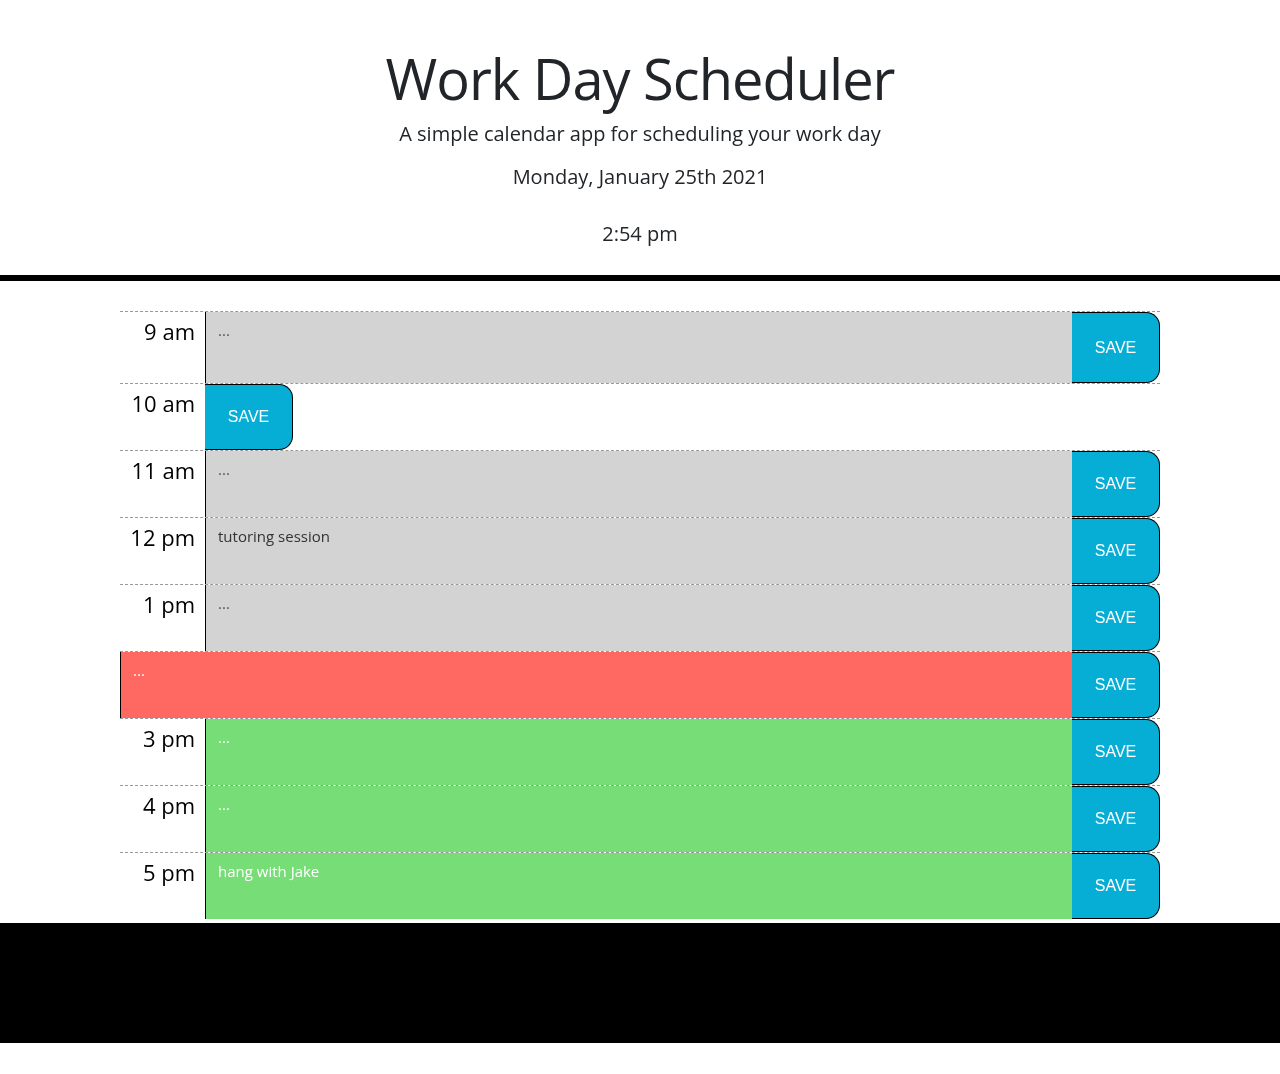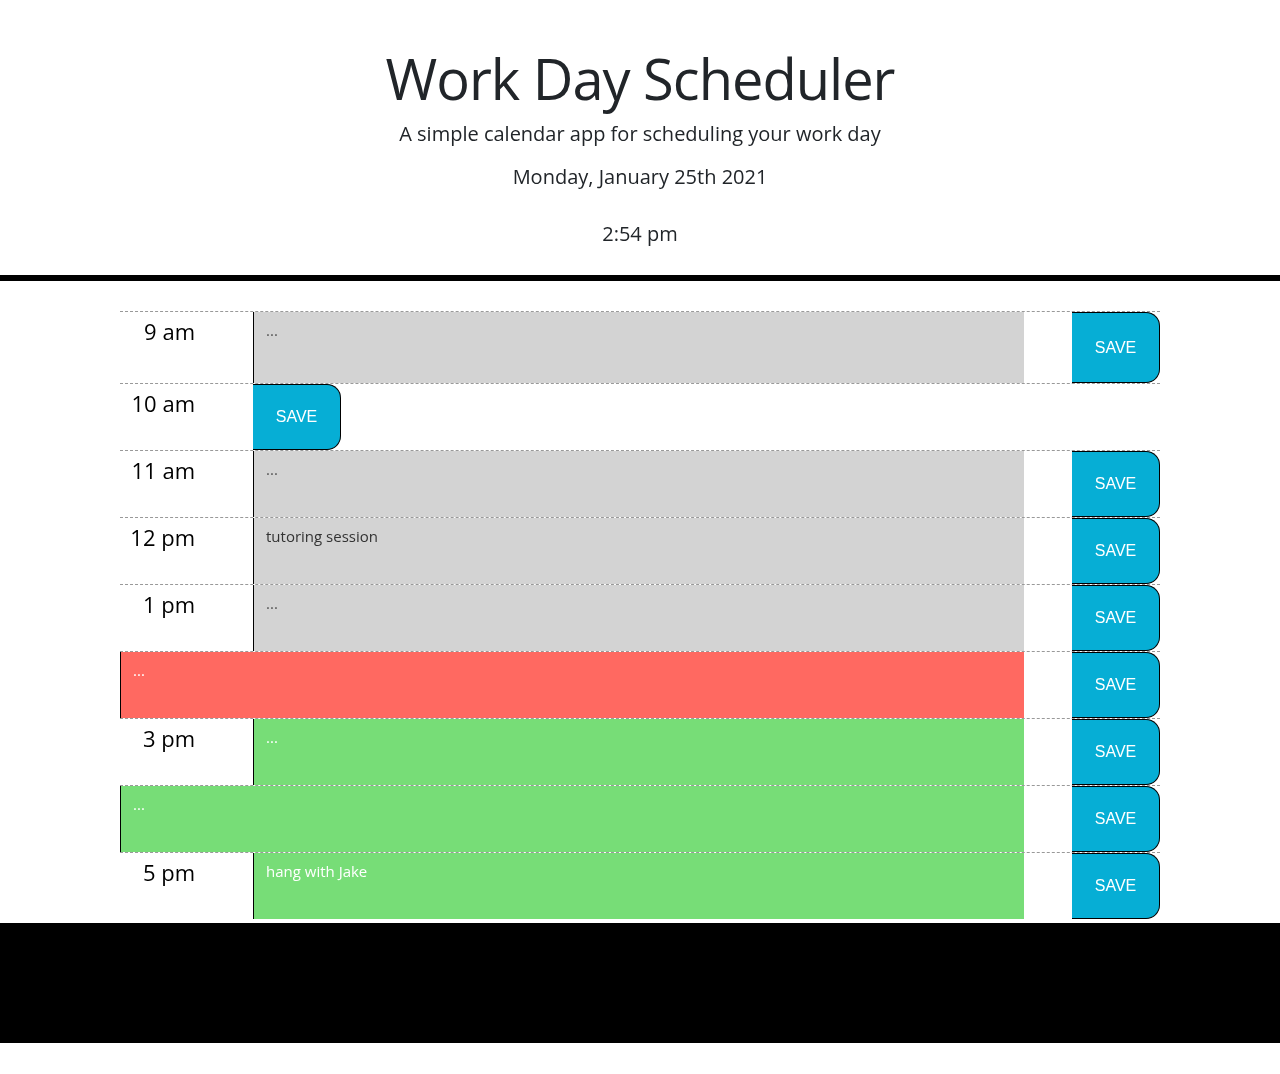--- a/index.html
+++ b/index.html
@@ -45,21 +45,20 @@
     .container {
       max-width: 1100px;
       margin: 0 auto;
       padding: 30px 30px 0;
     }
     .time-row {
       display: flex;
       align-items: stretch;
       border-top: 1px dashed #999;
       min-height: 67px;
-      gap: 48px;
     }
     .time-row:first-child {
       min-height: 72px;
     }
     .hour-label {
       width: 85px;
       text-align: right;
       padding: 6px 10px 0 0;
       font-size: 22px;
       color: #000000;
@@ -169,20 +168,21 @@
     <button class="save-btn">SAVE</button>
   </div>
 
   <div class="time-row">
     <div class="hour-label">3 pm</div>
     <textarea class="event-text future" placeholder="..." style=""></textarea>
     <button class="save-btn">SAVE</button>
   </div>
 
   <div class="time-row">
+    <div class="hour-label">4 pm</div>
     <textarea class="event-text future" placeholder="..." style=""></textarea>
     <button class="save-btn">SAVE</button>
   </div>
 
   <div class="time-row">
     <div class="hour-label">5 pm</div>
     <textarea class="event-text future" placeholder="..." style="">hang with Jake</textarea>
     <button class="save-btn">SAVE</button>
   </div>
 

